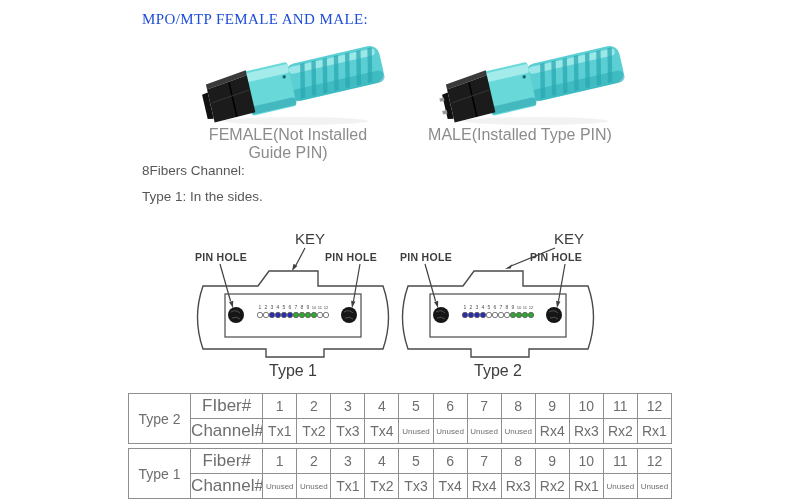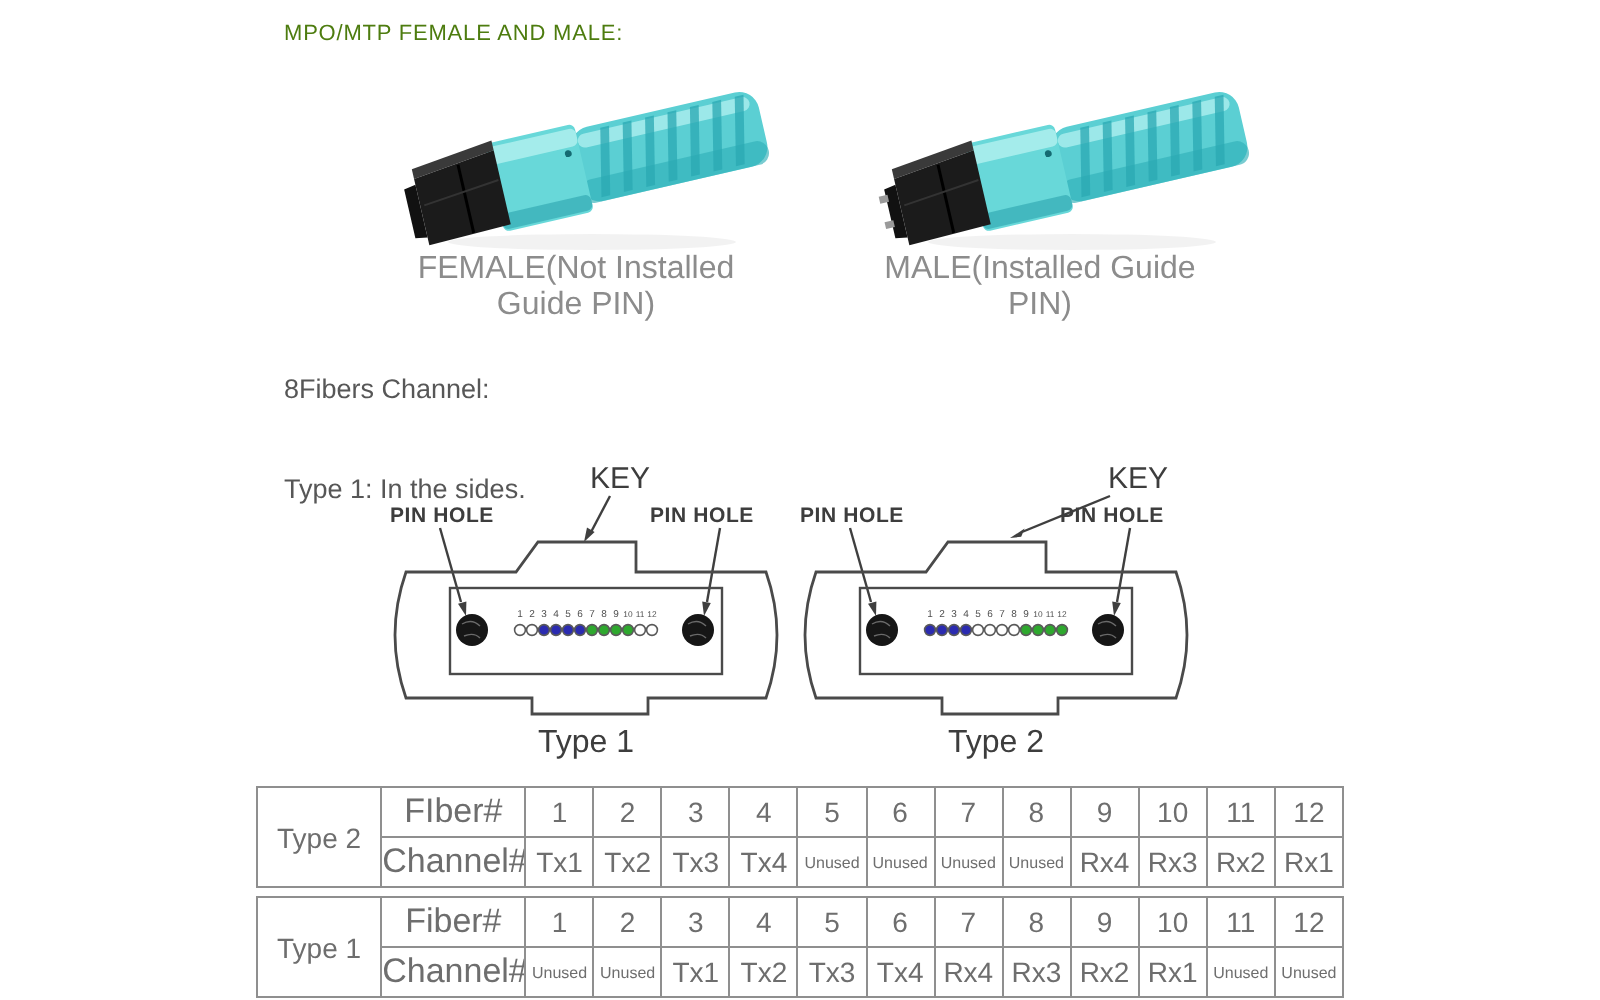--- a/index.html
+++ b/index.html
@@ -2,27 +2,27 @@
 <html><head>
 <meta charset="utf-8">
 <style>
   html,body{margin:0;padding:0;}
   body{
     width:800px;height:500px;position:relative;background:#ffffff;
     font-family:"Liberation Sans", sans-serif;overflow:hidden;
   }
   .abs{position:absolute;}
   .page-title{
-    left:142px;top:11px;font-size:11px;color:#4d7c0f;letter-spacing:.4px;
+    left:142px;top:11px;font-size:15px;color:#1d4ed8;letter-spacing:.4px;font-family:Liberation Serif, serif;
   }
   .conn-label{
     top:126px;width:190px;text-align:center;font-size:16px;color:#8c8c8c;
   }
   .notes{left:142px;top:158px;color:#575757;font-size:13.5px;line-height:26px;}
-  .note-line{white-space:pre;margin-top:24px;}
+  .note-line{white-space:pre;}
   
   svg text{font-family:"Liberation Sans", sans-serif;}
   .outline{fill:none;stroke:#4a4a4a;stroke-width:1.4;}
   .inner-rect{fill:none;stroke:#4a4a4a;stroke-width:1.2;}
   .arrow-line{stroke:#3f3f3f;stroke-width:1.2;}
   .arrow-head{fill:#3f3f3f;}
   .key-text{font-size:15px;fill:#3d3d3d;}
   .ph-text{font-size:10.5px;font-weight:bold;fill:#3d3d3d;letter-spacing:.3px;}
   .type-text{font-size:16px;fill:#3d3d3d;}
   .fnum{font-size:5px;fill:#4f4f4f;text-anchor:middle;}
@@ -94,21 +94,21 @@
     <circle cx="88" cy="35" r="1.7" fill="#156a72"></circle>
     <polygon points="10,30 52,25 52,20 10,25" fill="#3a3a3a"></polygon>
     <polygon points="10,30 52,25 52,63 10,64" fill="#1b1b1b"></polygon>
     <polygon points="4,34 10,33 10,60 4,59" fill="#111111"></polygon>
     <line x1="33" y1="28" x2="33" y2="63" stroke="#000000" stroke-width="1.5"></line>
     <line x1="12" y1="44" x2="51" y2="40" stroke="#333333" stroke-width="1"></line>
     <rect x="0.5" y="37" width="4.5" height="3.5" fill="#9a9a9a"></rect>
     <rect x="0.5" y="50" width="4.5" height="3.5" fill="#9a9a9a"></rect>
   </g>
 </svg>
-<div class="abs conn-label" style="left:425px">MALE(Installed Guide PIN)</div>
+<div class="abs conn-label" style="left:425px">MALE(Installed Type PIN)</div>
 
 <div class="abs notes">
   <div class="note-line">8Fibers Channel:</div>
   <div class="note-line">Type 1: In the sides.</div>
 </div>
 
 <svg class="abs" style="left:178px;top:224px" width="230" height="160" viewBox="0 0 230 160">
   <text x="132" y="20" text-anchor="middle" class="key-text">KEY</text>
   <line x1="127" y1="24" x2="117" y2="43" class="arrow-line"></line>
   <polygon points="114,47 115.5,39.8 119.3,42" class="arrow-head"></polygon>

